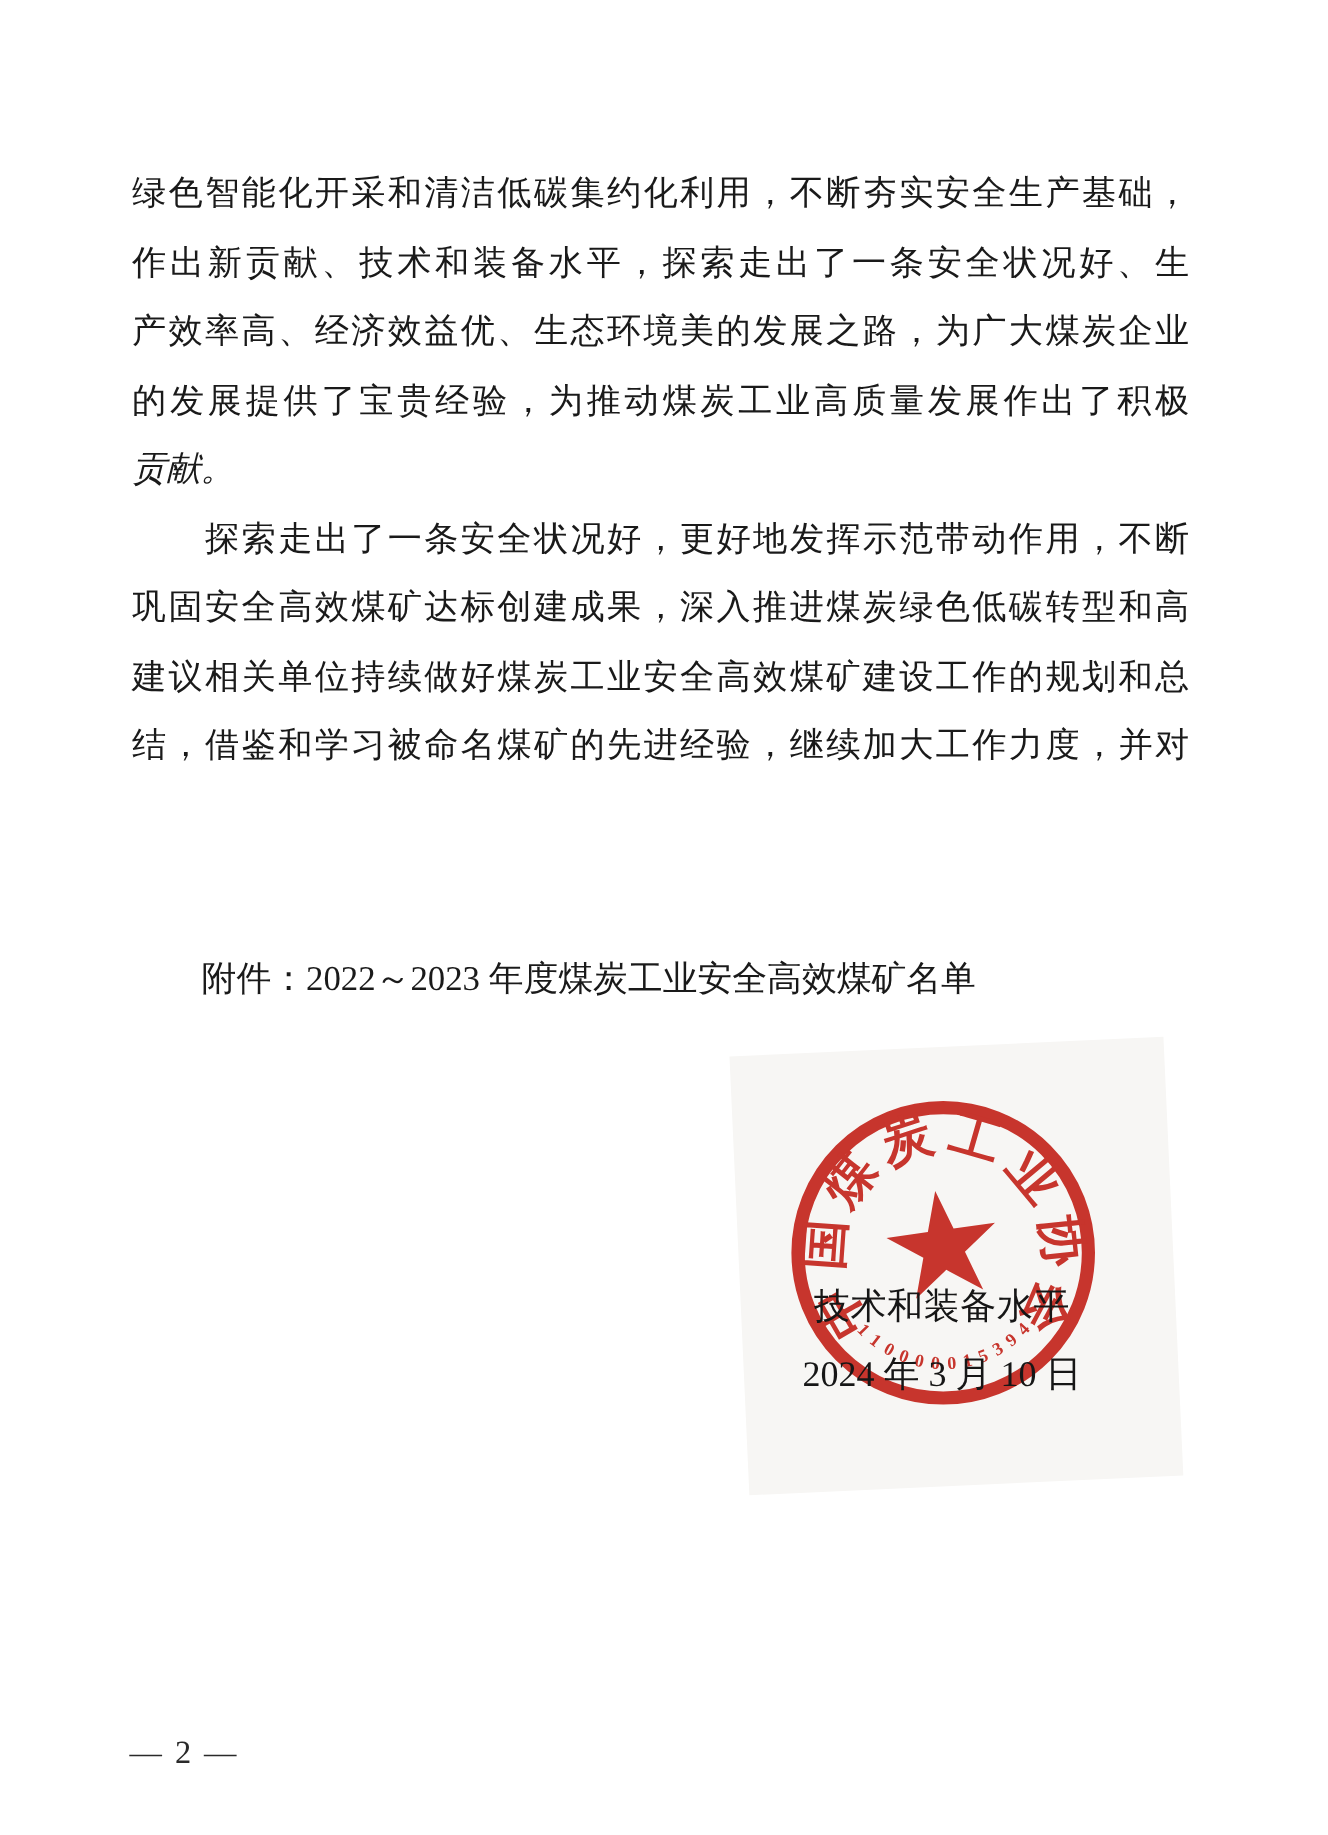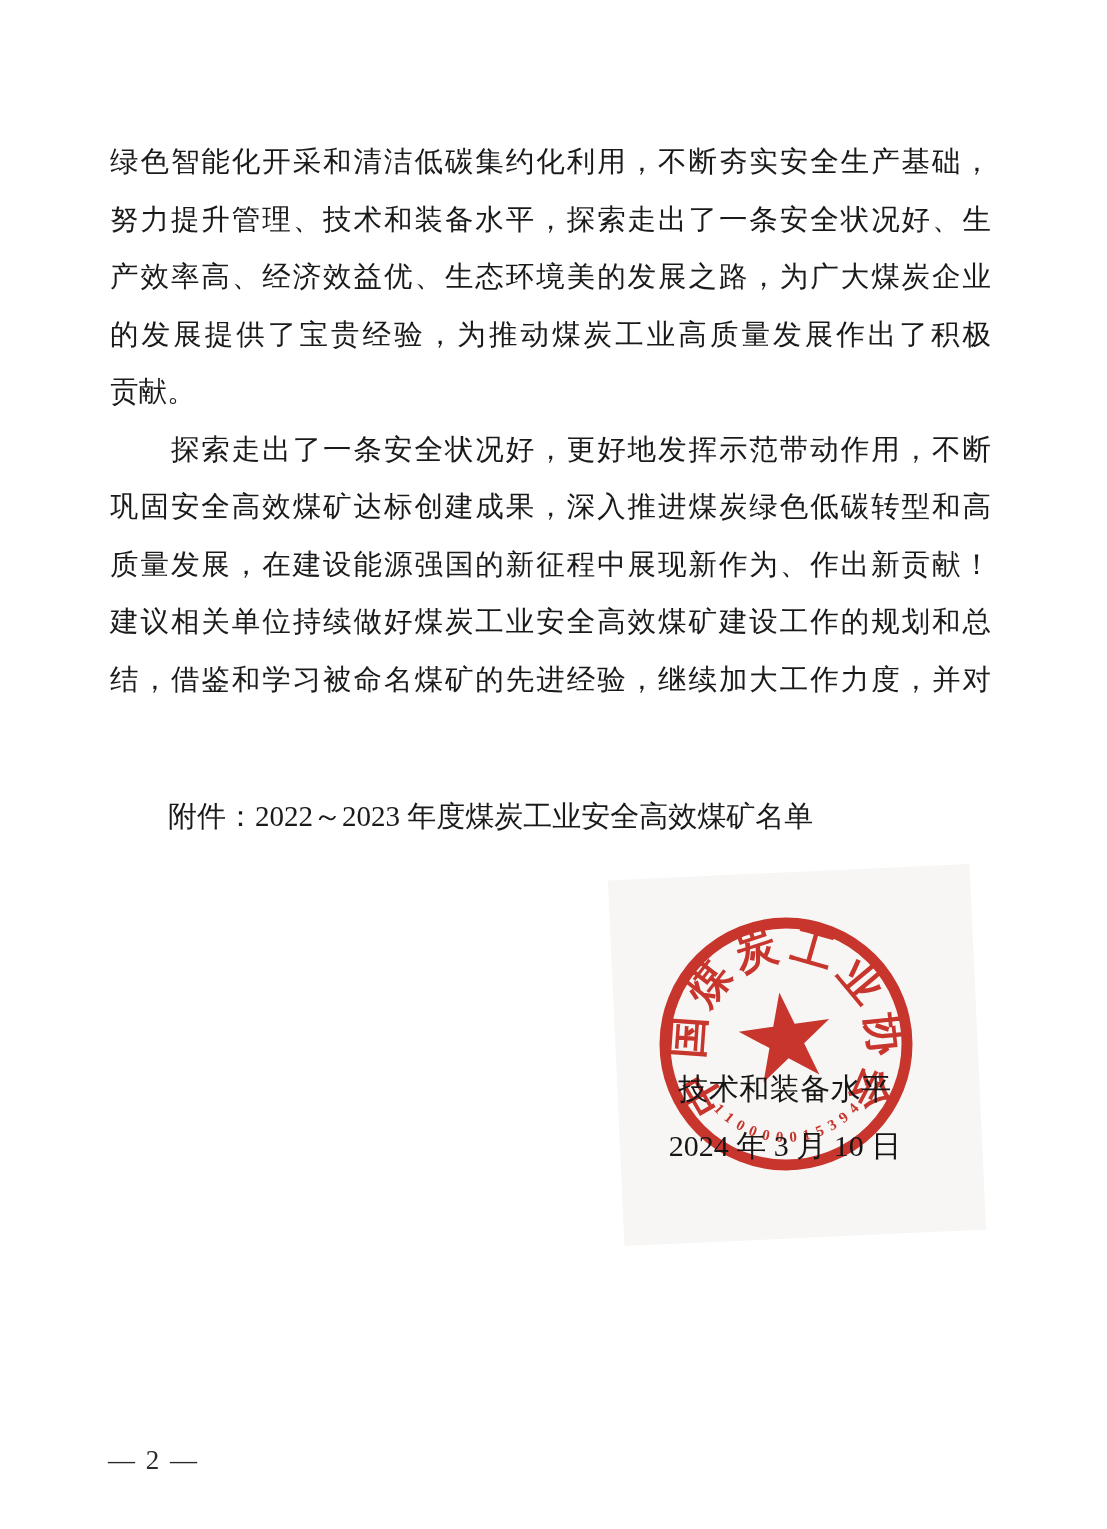--- a/index.html
+++ b/index.html
@@ -19,20 +19,21 @@
     z-index:2;
   }
   .line{
     text-align:justify;
     text-align-last:justify;
     text-justify:inter-character;
     white-space:nowrap;
   }
   .line.no-spread{
     text-align-last:left;
+    font-style:italic;
   }
   .attachment{
     position:absolute;
     left:110px;top:788px;width:881px;
     padding-left:58px;
     box-sizing:border-box;
     font-size:29px;
     line-height:57.5px;
     z-index:2;
     white-space:nowrap;
@@ -92,27 +93,26 @@
 </style>
 </head>
 <body>
 
 <div class="page">
 
   <div class="seal-paper"></div>
 
   <div class="bodytext">
     <div class="line">绿色智能化开采和清洁低碳集约化利用，不断夯实安全生产基础，</div>
-    <div class="line">努力提升管理、技术和装备水平，探索走出了一条安全状况好、生</div>
+    <div class="line">作出新贡献、技术和装备水平，探索走出了一条安全状况好、生</div>
     <div class="line">产效率高、经济效益优、生态环境美的发展之路，为广大煤炭企业</div>
     <div class="line">的发展提供了宝贵经验，为推动煤炭工业高质量发展作出了积极</div>
     <div class="line no-spread">贡献。</div>
     <div class="line">　　探索走出了一条安全状况好，更好地发挥示范带动作用，不断</div>
     <div class="line">巩固安全高效煤矿达标创建成果，深入推进煤炭绿色低碳转型和高</div>
-    <div class="line">质量发展，在建设能源强国的新征程中展现新作为、作出新贡献！</div>
     <div class="line">建议相关单位持续做好煤炭工业安全高效煤矿建设工作的规划和总</div>
     <div class="line">结，借鉴和学习被命名煤矿的先进经验，继续加大工作力度，并对</div>
   </div>
 
   <div class="attachment">附件：2022～2023 年度煤炭工业安全高效煤矿名单</div>
 
   <svg class="seal" viewBox="0 0 300 300" xmlns="http://www.w3.org/2000/svg">
     <circle cx="150" cy="150" r="121" fill="none" stroke="#c4271e" stroke-width="11"></circle>
     <polygon fill="#c4271e" transform="translate(150,146) rotate(-8)" points="0,-48 10.81,-14.88 45.65,-14.83 17.5,5.69 28.21,38.83 0,18.4 -28.21,38.83 -17.5,5.69 -45.65,-14.83 -10.81,-14.88"></polygon>
     <g text-anchor="middle" dominant-baseline="central">

